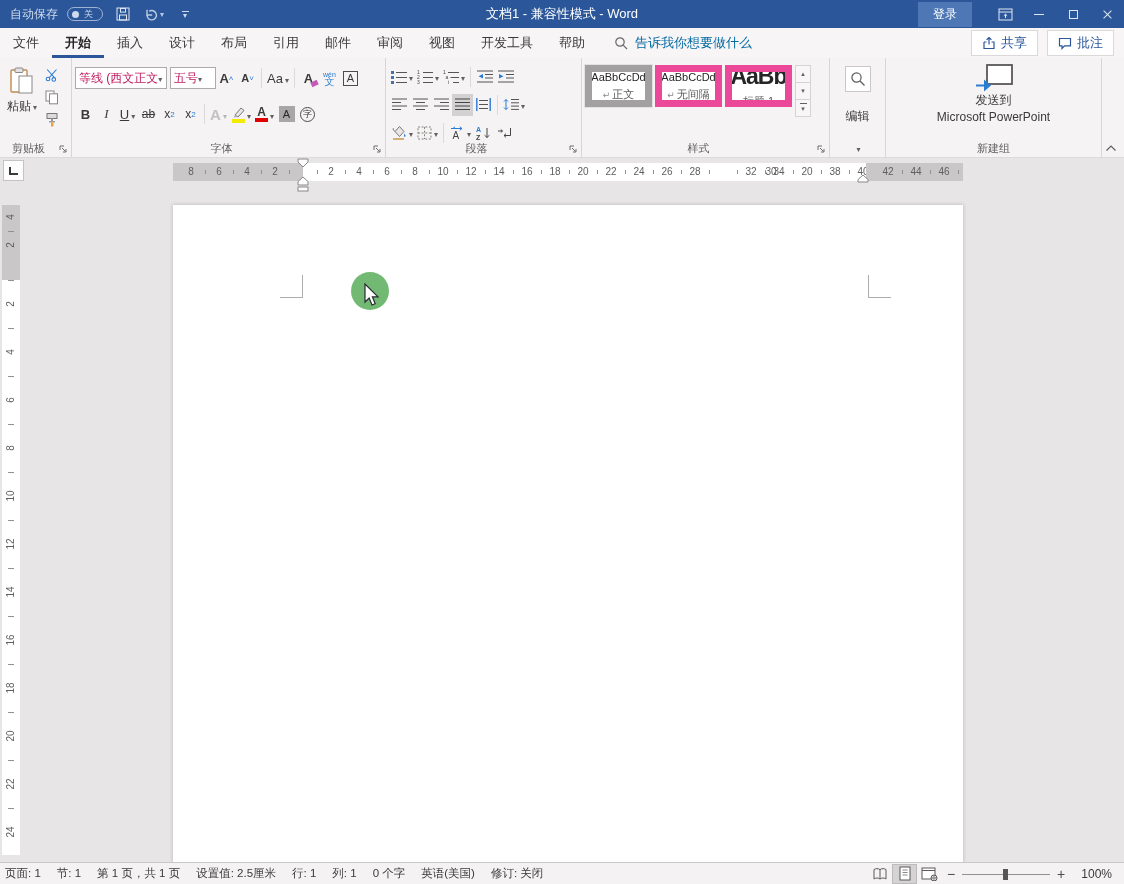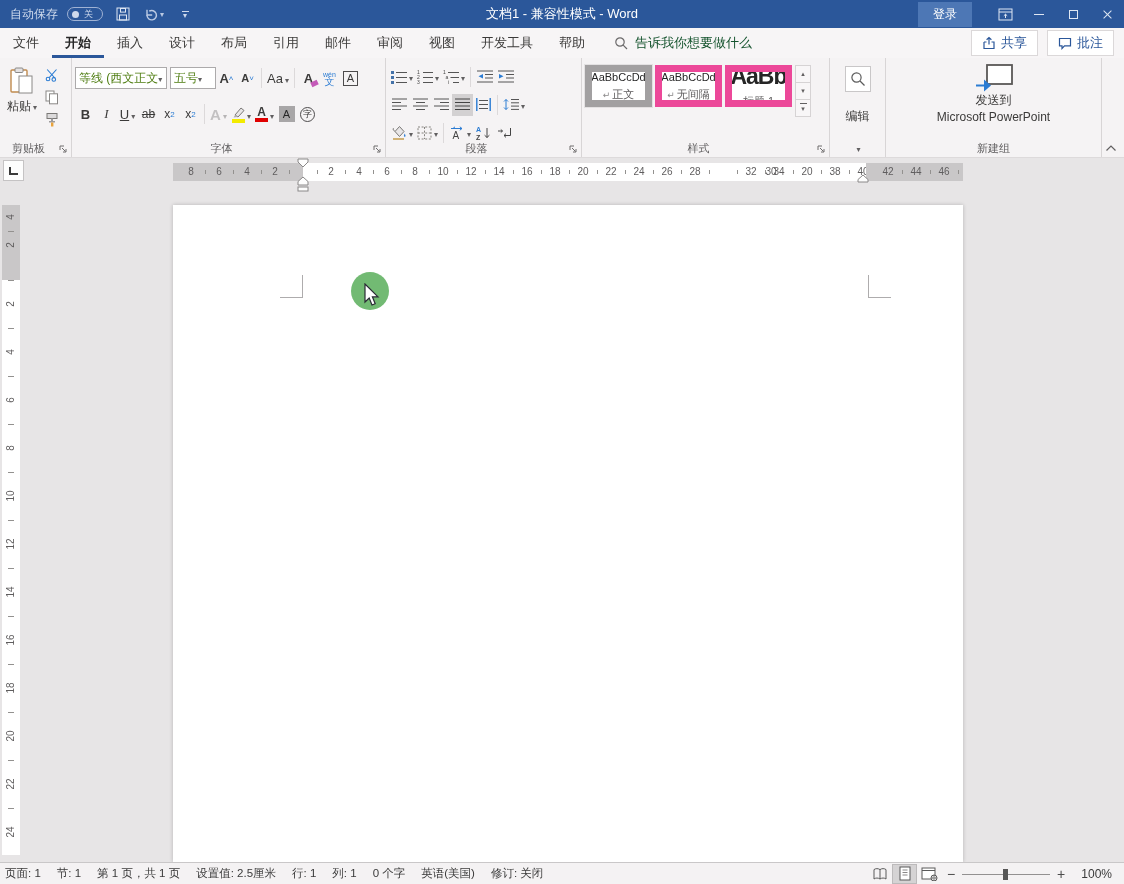--- a/index.html
+++ b/index.html
@@ -29,21 +29,21 @@
   .min-glyph{width:10px;height:1px;background:#dfe7f3}
   .max-glyph{width:9px;height:9px;border:1px solid #dfe7f3}
   .x-glyph{position:relative;width:11px;height:11px}
   .x-glyph::before,.x-glyph::after{content:"";position:absolute;left:5px;top:0;width:1px;height:11px;background:#dfe7f3}
   .x-glyph::before{transform:rotate(45deg)}.x-glyph::after{transform:rotate(-45deg)}
 
   
   .tabrow{height:30px;background:#f7f5f6;display:flex;align-items:stretch;font-size:13px;color:#3b3a39}
   .tab{padding:0 13px;display:flex;align-items:center;cursor:default}
   .tab.active{font-weight:bold;color:#262626;border-bottom:3px solid var(--accent);padding-top:3px}
-  .tellme{display:flex;align-items:center;gap:7px;margin-left:16px;color:#14532d}
+  .tellme{display:flex;align-items:center;gap:7px;margin-left:16px;color:#0369a1}
   .ribbon-actions{margin-left:auto;display:flex;align-items:center;gap:9px;padding-right:10px}
   .pillbtn{display:flex;align-items:center;gap:5px;border:1px solid #dbd8d9;background:#fff;color:var(--accent);font-size:13px;padding:3px 10px}
 
   
   .ribbon{height:100px;background:var(--ribbon-bg);display:flex;position:relative;border-bottom:1px solid #dddadb}
   .rgroup{position:relative;height:100%;border-right:1px solid var(--divider);padding:0 3px}
   .glabel{position:absolute;bottom:1px;left:0;right:14px;text-align:center;font-size:11px;color:#615f60;white-space:nowrap}
   .launcher{position:absolute;bottom:3px;right:3px}
   .row{display:flex;align-items:center}
   .ibtn{height:22px;min-width:21px;padding:0 2px;display:flex;align-items:center;justify-content:center;font-size:13px;color:#3b3a39;cursor:default}
@@ -56,21 +56,21 @@
   .g-clip{width:72px}
   .clip-flex{display:flex;padding-top:6px}
   .paste-btn{width:38px;display:flex;flex-direction:column;align-items:center;gap:3px;padding-top:3px;font-size:12px;color:#3b3a39}
   .clip-col{display:flex;flex-direction:column;gap:4px;padding-top:2px}
   .clip-col .ibtn{height:18px}
 
   
   .g-font{width:314px}
   .font-r1{margin-top:8px;height:24px}
   .font-r2{margin-top:12px;height:24px}
-  .combo{background:#fff;border:1px solid #acaaab;height:22px;display:flex;align-items:center;font-size:12px;color:#4d7c0f;padding:0 3px;white-space:nowrap;overflow:hidden}
+  .combo{background:#fff;border:1px solid #acaaab;height:22px;display:flex;align-items:center;font-size:12px;color:#be185d;padding:0 3px;white-space:nowrap;overflow:hidden}
   .combo .drop::after{margin-left:auto}
   .combo-name{width:92px}
   .combo-size{width:46px;margin-left:3px}
   .fx{font-weight:bold}
   .mini{font-size:8px;color:var(--blue)}
   .ab-strike{text-decoration:line-through;font-size:12px}
   .subsup{font-size:12px}
   .subsup .s{font-size:8px;color:var(--blue)}
   .eff-a{color:#c3c1c2;font-weight:bold;font-size:15px}
   .underbar{display:flex;flex-direction:column;align-items:center;line-height:10px}

